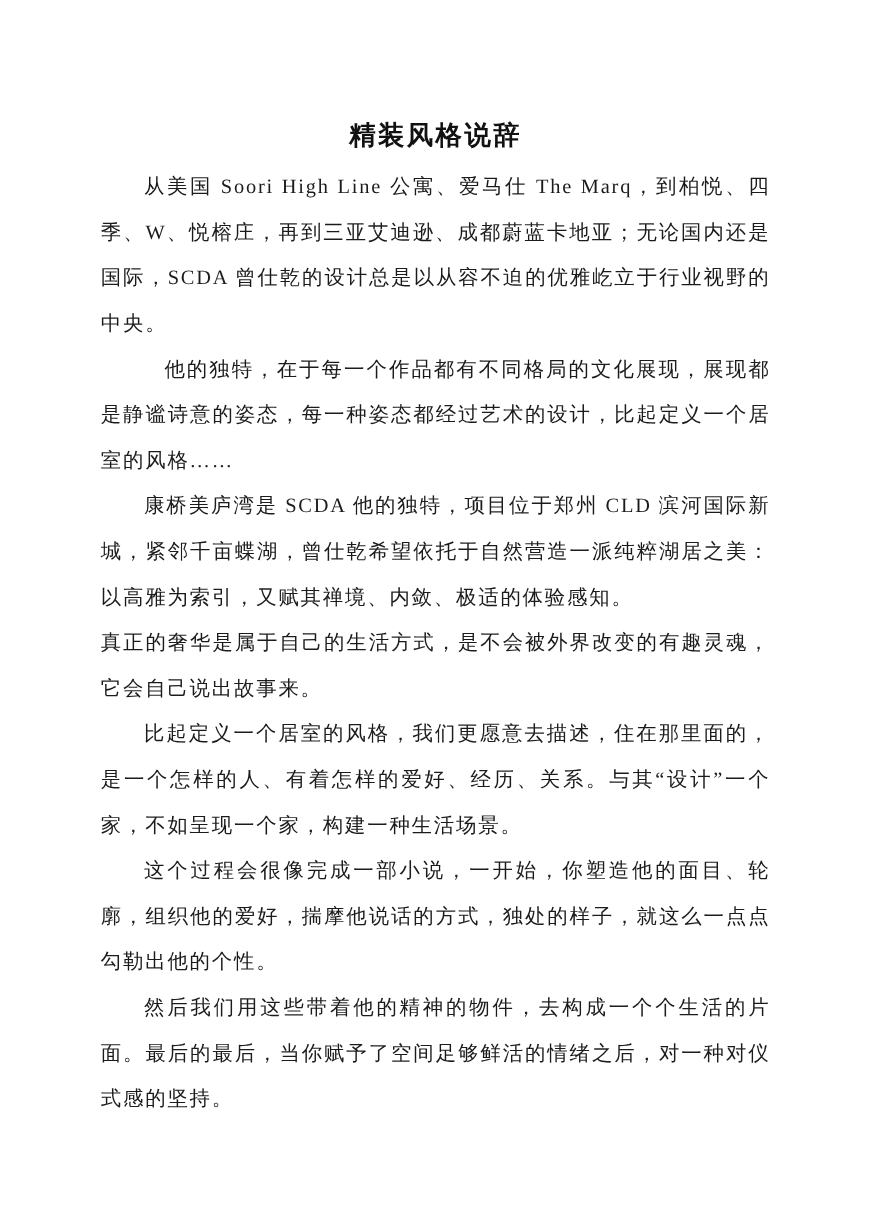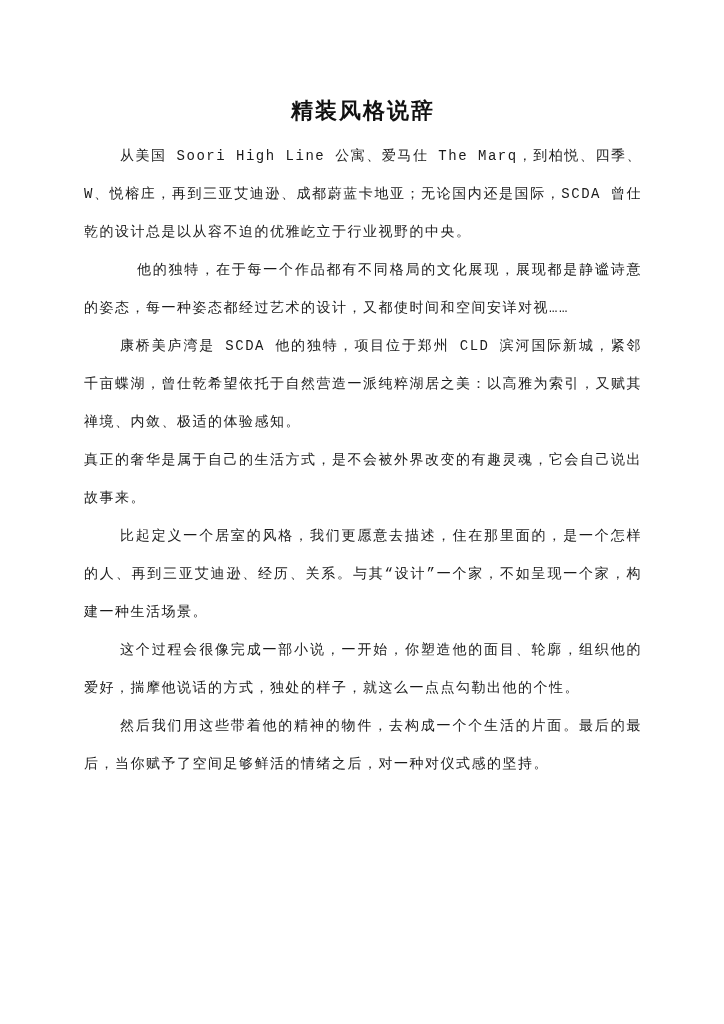--- a/index.html
+++ b/index.html
@@ -6,61 +6,61 @@
     margin: 0;
     padding: 0;
     background: #ffffff;
   }
   .page {
     position: relative;
     width: 724px;
     height: 1024px;
     background: #ffffff;
     overflow: hidden;
-    font-family: Liberation Mono, monospace;
+    font-family: Liberation Serif, serif;
     color: #1b1b1b;
   }
   .content {
     position: absolute;
     left: 84px;
     top: 97px;
     width: 558px;
   }
   .doc-title {
     margin: 0;
     font-size: 22px;
     line-height: 32px;
     font-weight: 700;
     letter-spacing: 2px;
     text-align: center;
     color: #111111;
   }
   .para {
     margin: 0;
-    font-size: 14px;
+    font-size: 17px;
     line-height: 38px;
     letter-spacing: 1.5px;
     text-align: justify;
     text-justify: inter-ideograph;
     word-break: break-all;
   }
   .para.first {
     margin-top: 8px;
   }
   .indent-2 { text-indent: 36px; }
   .indent-3 { text-indent: 53px; }
   .indent-0 { text-indent: 0; }
 </style>
 </head>
 <body>
 
 <div class="page">
   <div class="content">
     <h1 class="doc-title">精装风格说辞</h1>
     <p class="para first indent-2">从美国 Soori High Line 公寓、爱马仕 The Marq，到柏悦、四季、W、悦榕庄，再到三亚艾迪逊、成都蔚蓝卡地亚；无论国内还是国际，SCDA 曾仕乾的设计总是以从容不迫的优雅屹立于行业视野的中央。</p>
-    <p class="para indent-3">他的独特，在于每一个作品都有不同格局的文化展现，展现都是静谧诗意的姿态，每一种姿态都经过艺术的设计，又都使时间和空间安详对视……</p>
+    <p class="para indent-3">他的独特，在于每一个作品都有不同格局的文化展现，展现都是静谧诗意的姿态，每一种姿态都经过艺术的设计，比起定义一个居室的风格……</p>
     <p class="para indent-2">康桥美庐湾是 SCDA 他的独特，项目位于郑州 CLD 滨河国际新城，紧邻千亩蝶湖，曾仕乾希望依托于自然营造一派纯粹湖居之美：以高雅为索引，又赋其禅境、内敛、极适的体验感知。</p>
     <p class="para indent-0">真正的奢华是属于自己的生活方式，是不会被外界改变的有趣灵魂，它会自己说出故事来。</p>
-    <p class="para indent-2">比起定义一个居室的风格，我们更愿意去描述，住在那里面的，是一个怎样的人、再到三亚艾迪逊、经历、关系。与其“设计”一个家，不如呈现一个家，构建一种生活场景。</p>
+    <p class="para indent-2">比起定义一个居室的风格，我们更愿意去描述，住在那里面的，是一个怎样的人、有着怎样的爱好、经历、关系。与其“设计”一个家，不如呈现一个家，构建一种生活场景。</p>
     <p class="para indent-2">这个过程会很像完成一部小说，一开始，你塑造他的面目、轮廓，组织他的爱好，揣摩他说话的方式，独处的样子，就这么一点点勾勒出他的个性。</p>
     <p class="para indent-2">然后我们用这些带着他的精神的物件，去构成一个个生活的片面。最后的最后，当你赋予了空间足够鲜活的情绪之后，对一种对仪式感的坚持。</p>
   </div>
 </div>
 
 </body></html>

